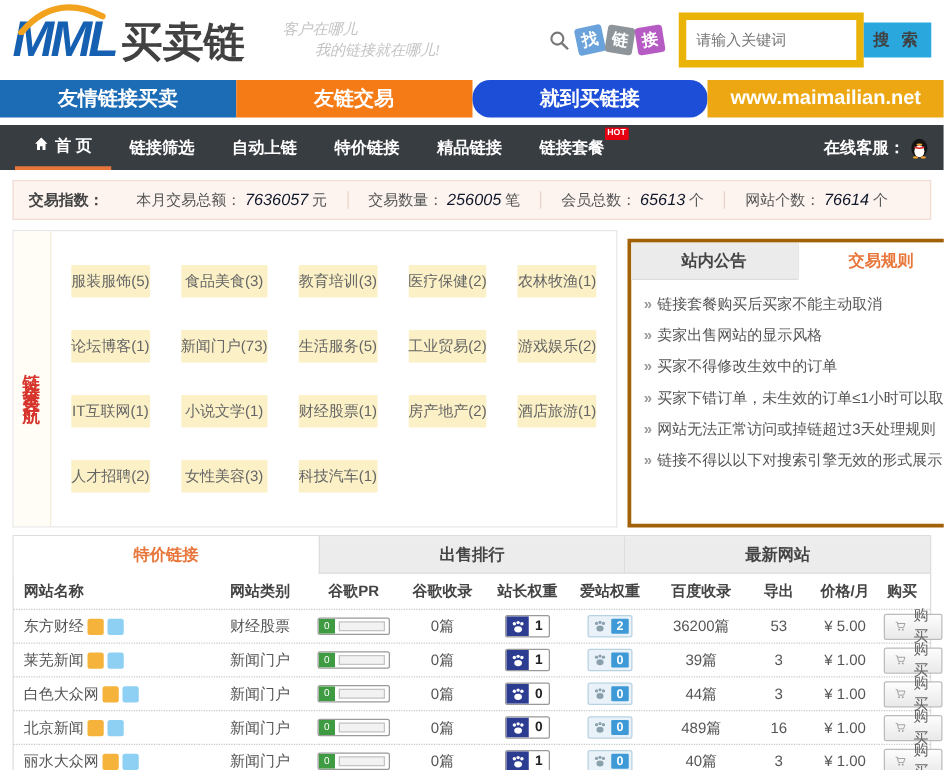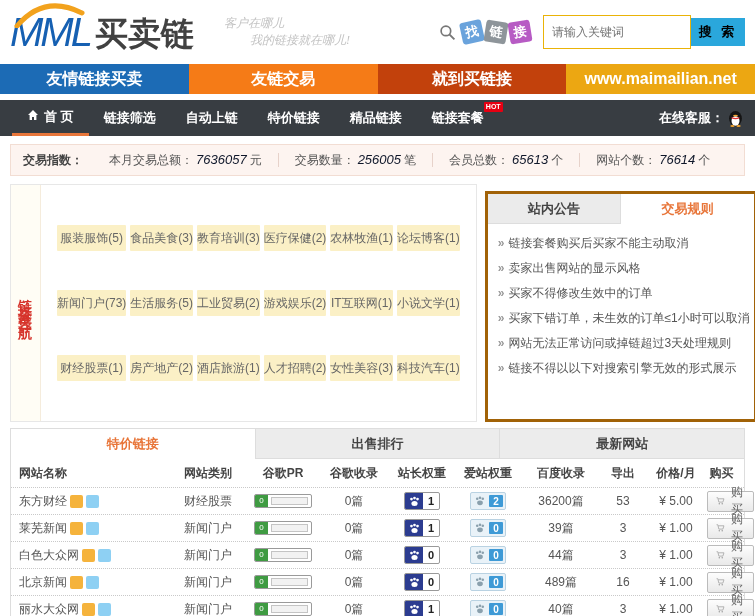--- a/index.html
+++ b/index.html
@@ -1,30 +1,30 @@
 <!DOCTYPE html>
 <html><head>
 <meta charset="utf-8">
 <style>
 *{box-sizing:border-box;margin:0;padding:0}
 html,body{width:755px;height:616px;overflow:hidden;background:#fff;font-family:"Liberation Sans",sans-serif}
 
 .topbar{height:64px;background:#fff;display:flex;align-items:center;padding:0 10px}
 .logo{display:flex;align-items:flex-end;position:relative;cursor:pointer}
-.logo-mml{font-style:italic;font-weight:400;font-size:40px;line-height:1;color:#1660b2;letter-spacing:-3px}
+.logo-mml{font-style:italic;font-weight:700;font-size:40px;line-height:1;color:#1660b2;letter-spacing:-3px}
 .logo-arc{position:absolute;top:-12px;left:4px;pointer-events:none}
 .logo-cn{font-weight:bold;font-size:33px;color:#414141;margin-left:5px;line-height:1.05}
 .slogan{margin-left:30px;color:#c3c3c3;font-style:italic;font-size:12px;font-family:"Liberation Serif",serif;line-height:17px}
 .slogan .s2{margin-left:26px}
 .search{margin-left:auto;display:flex;align-items:center}
 .search-ic{margin-right:5px;display:flex}
 .tiles{display:flex;gap:2px;margin-right:12px}
 .tile{width:22px;height:22px;border-radius:3px;color:#fff;font-size:13px;font-weight:bold;display:flex;align-items:center;justify-content:center}
-.search input{width:148px;height:28px;border:1px solid #eab308;padding:16px 8px;font-size:12px;color:#333;outline:none;font-family:"Liberation Sans",sans-serif}
-.search-btn{width:54px;height:28px;background:#2aa7dc;color:#000000;border:0;font-size:13px;font-weight:bold;cursor:pointer;letter-spacing:3px}
+.search input{width:148px;height:28px;border:6px solid #eab308;padding:16px 8px;font-size:12px;color:#333;outline:none;font-family:"Liberation Sans",sans-serif}
+.search-btn{width:54px;height:28px;background:#2aa7dc;color:#404040;border:0;font-size:13px;font-weight:bold;cursor:pointer;letter-spacing:3px}
 
 .banner{display:flex;height:30px}
 .bseg{flex:1;display:flex;align-items:center;justify-content:center;color:#fff;font-size:16px;font-weight:bold}
 
 nav{height:36px;background:#383d42;margin-top:6px;display:flex;align-items:stretch;padding:0 12px}
 .nav-items{display:flex}
 .nav-item{position:relative;color:#fff;font-size:13px;font-weight:bold;padding:0 15px;display:flex;align-items:center;gap:5px;cursor:pointer;white-space:nowrap}
 .nav-item.active{border-bottom:3px solid #e8763a}
 .hot{position:absolute;top:2px;right:-4px;background:#e60012;color:#fff;font-size:7px;line-height:8px;padding:1px 2px;border-radius:1px}
 .nav-right{margin-left:auto;display:flex;align-items:center;color:#fff;font-size:13px;font-weight:bold;gap:4px}
@@ -33,21 +33,21 @@
 .stats{margin:8px 10px;background:#fdf4f0;border:1px solid #f2ddd3;height:32px;display:flex;align-items:center;padding:0 12px;font-size:12px;color:#555;white-space:nowrap}
 .stats-label{font-weight:bold;color:#444;margin-right:10px}
 .stat{padding:0 16px}
 .stat+.stat{border-left:1px solid #e7d2ca}
 .stat .num{color:#0f172a;font-weight:normal;font-style:italic;font-size:13px;margin:0 3px}
 
 .main{margin:0 10px;display:flex;gap:8px;height:238px}
 .catbox{flex:1;background:#fff;border:1px solid #e7e7e7;display:flex}
 .catside{width:30px;display:flex;align-items:center;justify-content:center;background:#fffdf5;border-right:1px solid #f5ecdc}
 .catside span{writing-mode:vertical-lr;text-orientation:upright;color:#d6342c;font-weight:bold;font-size:14px;letter-spacing:5px}
-.catgrid{flex:1;display:grid;grid-template-columns:repeat(6,1fr);gap:9px 4px;padding:10px 16px;align-content:space-evenly}
+.catgrid{flex:1;display:grid;grid-template-columns:repeat(5,1fr);gap:9px 25px;padding:10px 16px;align-content:space-evenly}
 .catbtn{background:#fbf0c6;color:#666;font-size:12px;height:26px;display:flex;align-items:center;justify-content:center;cursor:pointer;border-radius:1px;white-space:nowrap}
 .rightcol{width:272px;display:flex;flex-direction:column}
 .acctbtns{display:flex;gap:8px}
 .acctbtns button{flex:1;height:38px;background:#ef7d3a;color:#fff;border:0;font-size:16px;font-weight:bold;cursor:pointer;border-radius:2px;letter-spacing:1px}
 .notice{margin-top:7px;background:#fff;border:3px solid #a16207;flex:1;display:flex;flex-direction:column;overflow:hidden}
 .ntabs{display:flex;height:30px;flex:none}
 .ntab{flex:1;display:flex;align-items:center;justify-content:center;font-size:13px;font-weight:bold;color:#444;background:#ebebeb;border-bottom:1px solid #ddd;cursor:pointer}
 .ntab.active{background:#fff;color:#e8763a;border-bottom:none;border-left:1px solid #ddd}
 .rules{list-style:none;padding:7px 10px}
 .rules li{font-size:12px;color:#555;line-height:25px;white-space:nowrap}
@@ -109,21 +109,21 @@
         <span class="tile" style="background: rgb(183, 91, 196); transform: rotate(-9deg);">接</span>
       </div>
     <input placeholder="请输入关键词" style="">
     <button class="search-btn">搜 索</button>
   </div>
 </header>
 
 <div class="banner" id="banner">
     <div class="bseg" style="background: rgb(28, 107, 181);">友情链接买卖</div>
     <div class="bseg" style="background: rgb(245, 123, 23);">友链交易</div>
-    <div class="bseg" style="background: #c2410c;">就到买链接</div>
+    <div class="bseg" style="background: #1d4ed8; border-radius: 14px;">就到买链接</div>
     <div class="bseg" style="background: rgb(236, 167, 18);">www.maimailian.net</div>
   </div>
 
 <nav>
   <div class="nav-items" id="nav-items">
       <div class="nav-item active">
     <span class="home-ic"><svg width="12" height="12" viewBox="0 0 12 12">
             <path d="M6 1 L11 6 H9.4 V11 H7 V8 H5 V11 H2.6 V6 H1 Z" fill="#fff"></path>
           </svg></span>
     <span>首 页</span>

